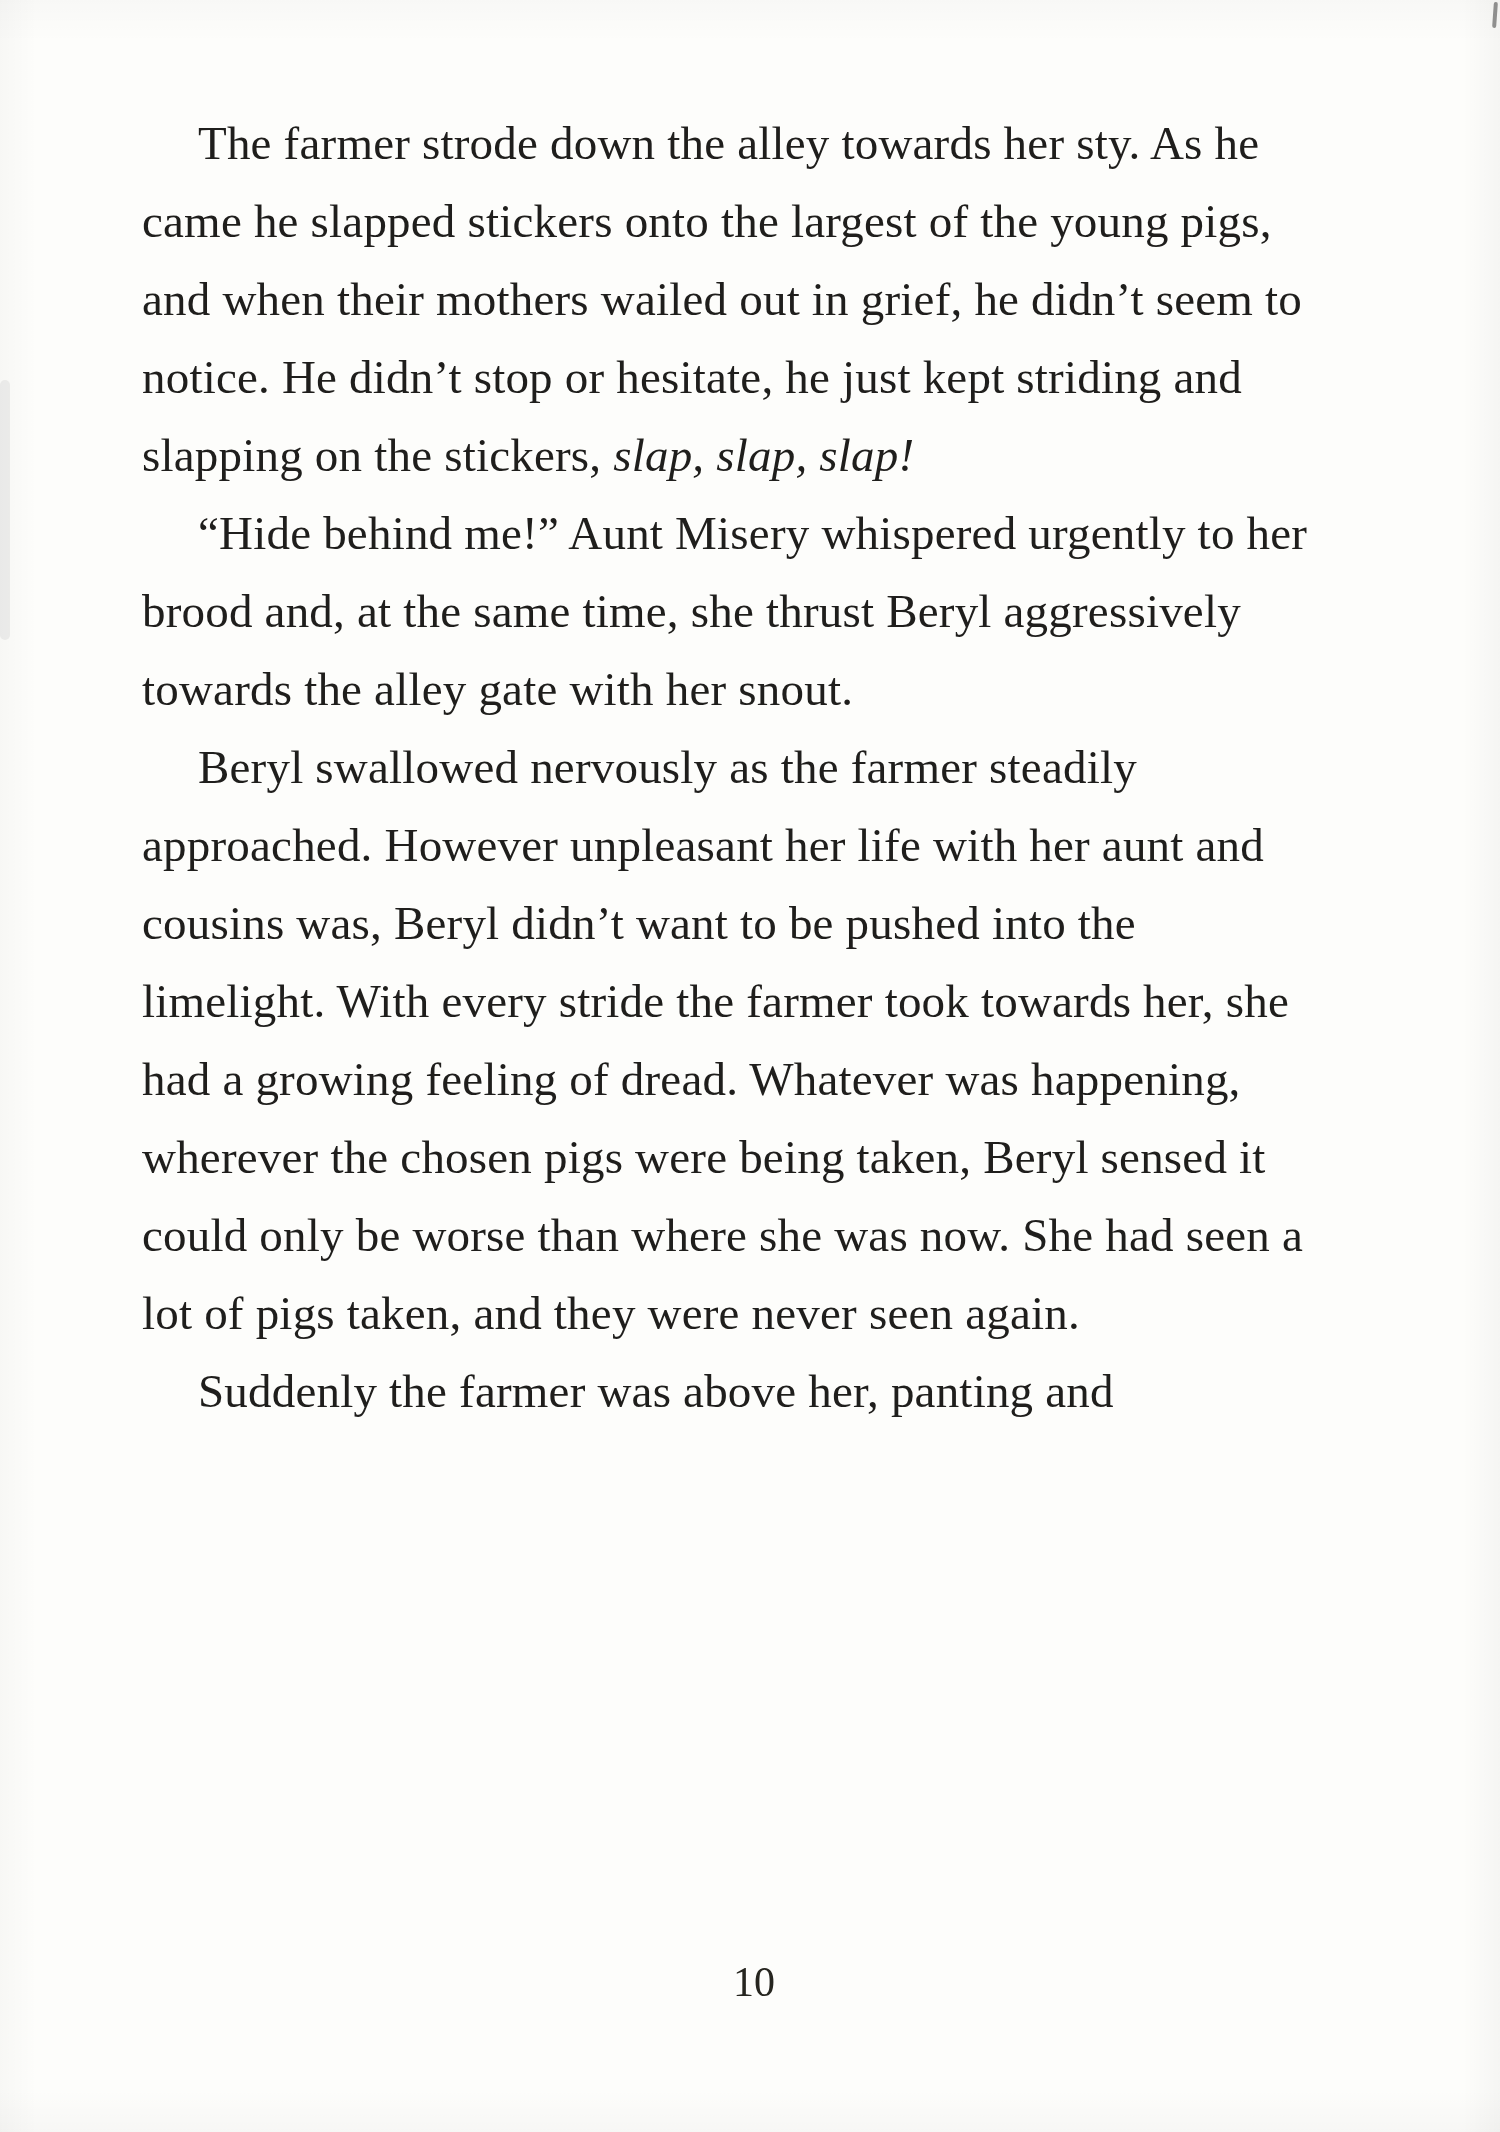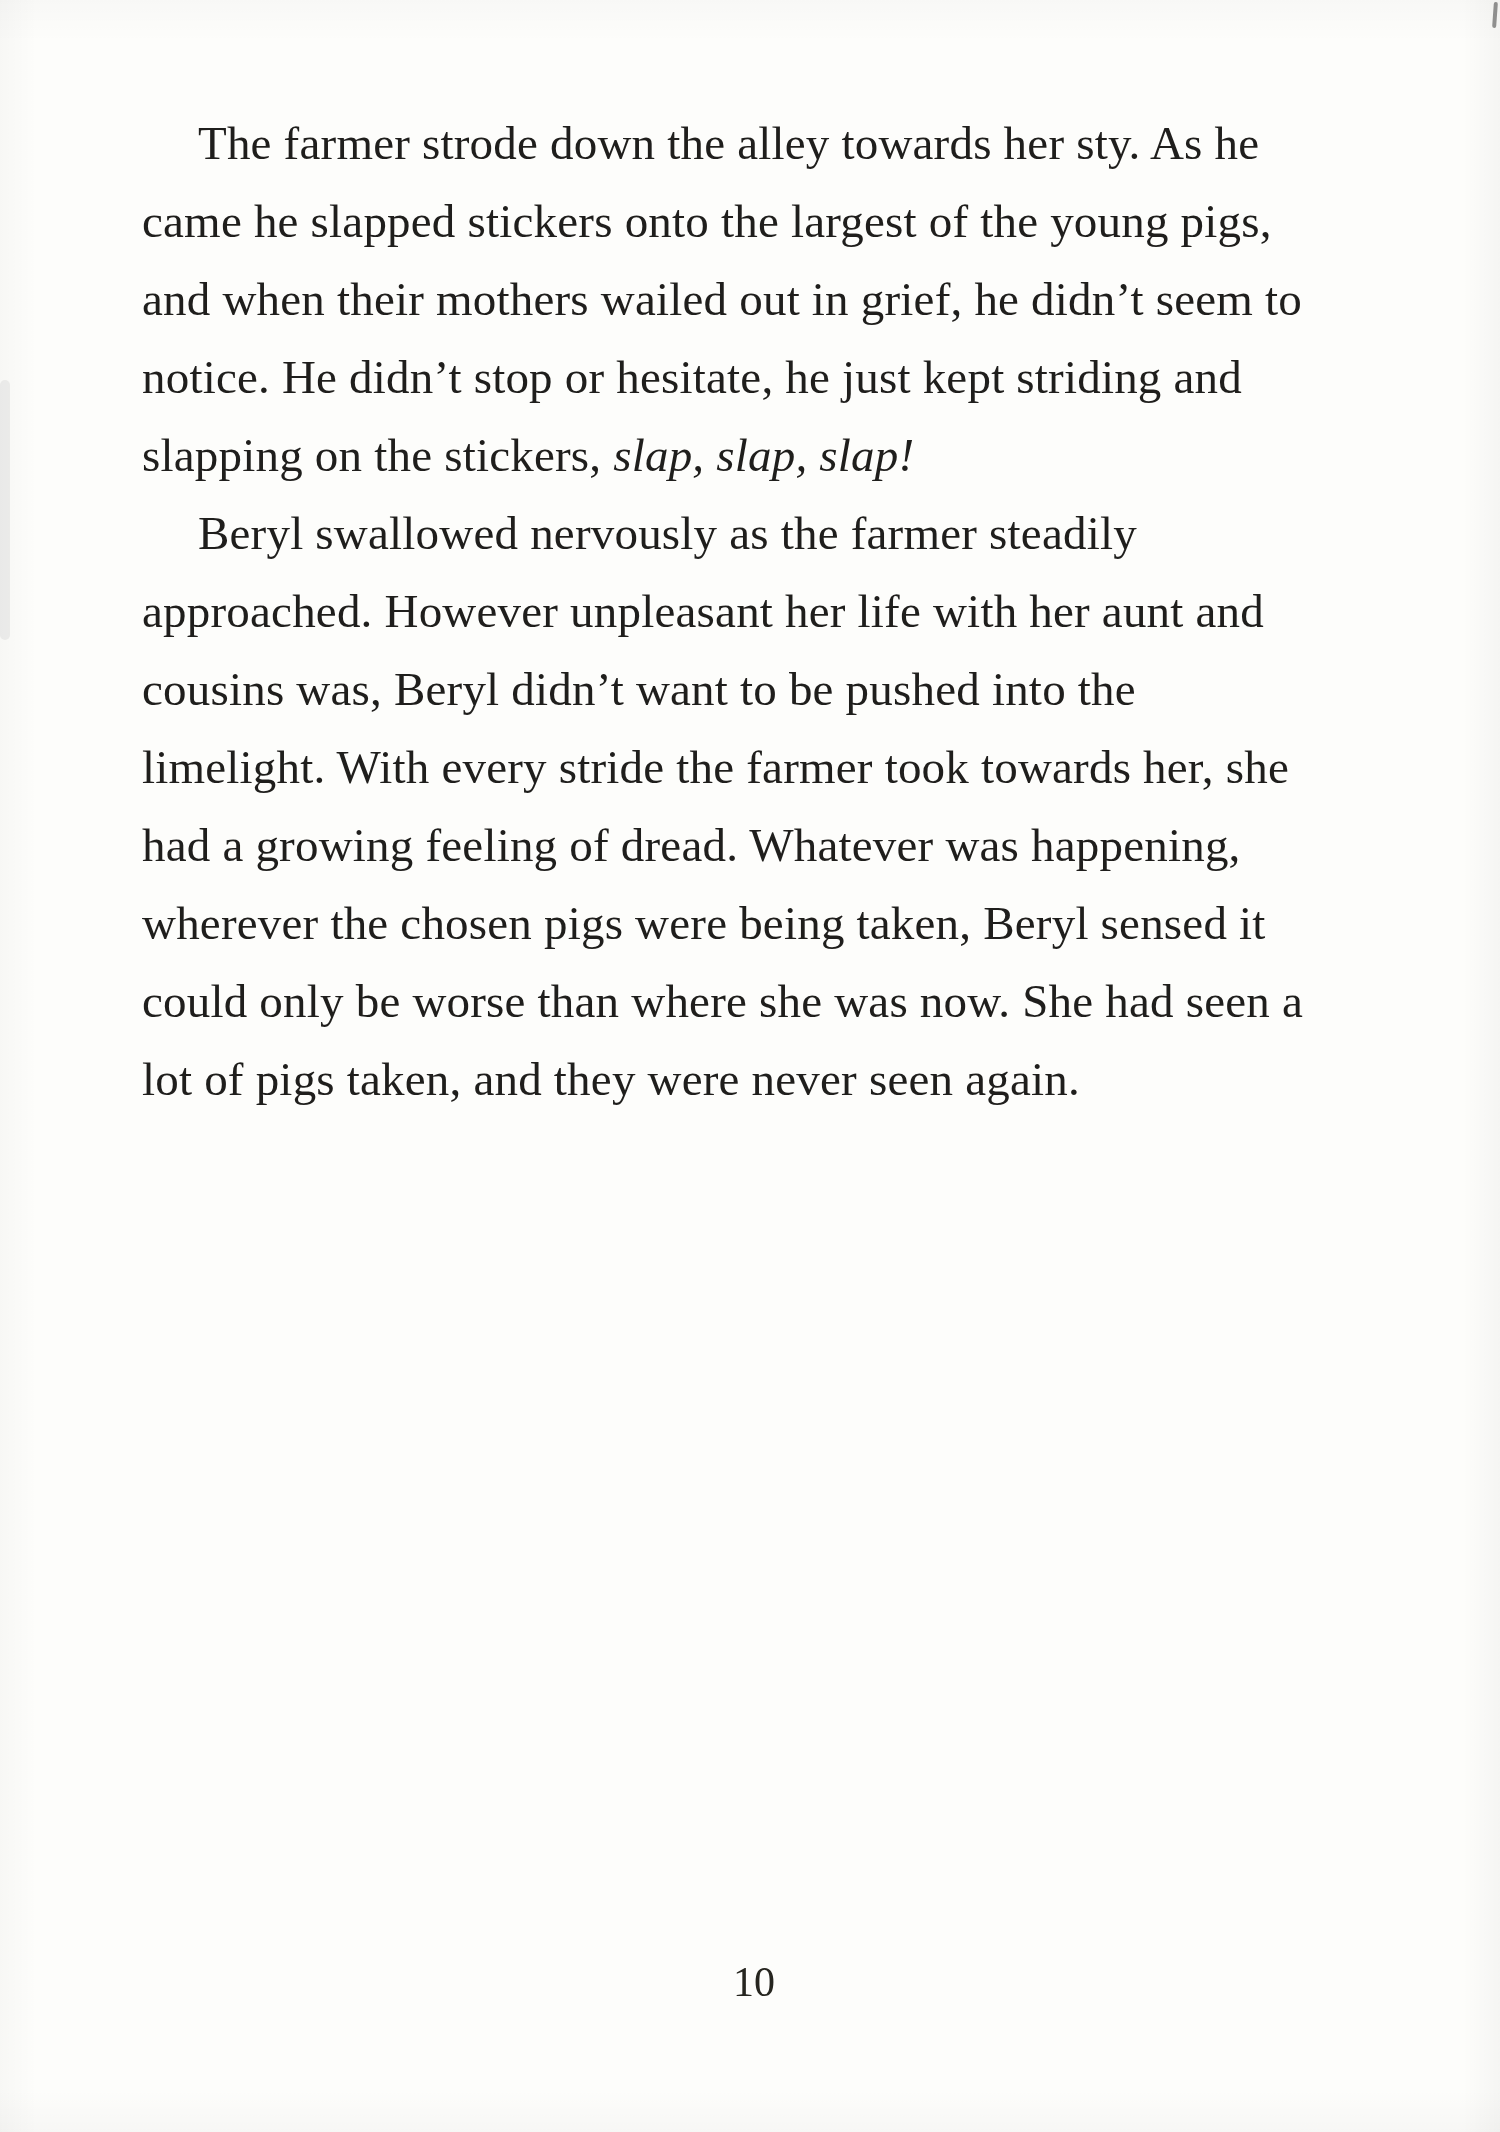--- a/index.html
+++ b/index.html
@@ -72,17 +72,19 @@
 </style>
 </head>
 <body>
 
 <div class="scan-page">
   <span class="artifact-corner"></span>
   <span class="artifact-edge-smudge"></span>
 
   <div class="page-text">
       <p><span>The farmer strode down the alley towards her sty. As he came he slapped stickers onto the largest of the young pigs, and when their mothers wailed out in grief, he didn’t seem to notice. He didn’t stop or hesitate, he just kept striding and slapping on the stickers, </span><em>slap, slap, slap!</em></p>
+      <p><span>“Hide behind me!” Aunt Misery whispered urgently to her brood and, at the same time, she thrust Beryl aggressively towards the alley gate with her snout.</span></p>
       <p><span>Beryl swallowed nervously as the farmer steadily approached. However unpleasant her life with her aunt and cousins was, Beryl didn’t want to be pushed into the limelight. With every stride the farmer took towards her, she had a growing feeling of dread. Whatever was happening, wherever the chosen pigs were being taken, Beryl sensed it could only be worse than where she was now. She had seen a lot of pigs taken, and they were never seen again.</span></p>
+      <p><span>Suddenly the farmer was above her, panting and</span></p>
     </div>
 
   <div class="page-number">10</div>
 </div>
 
 </body></html>

